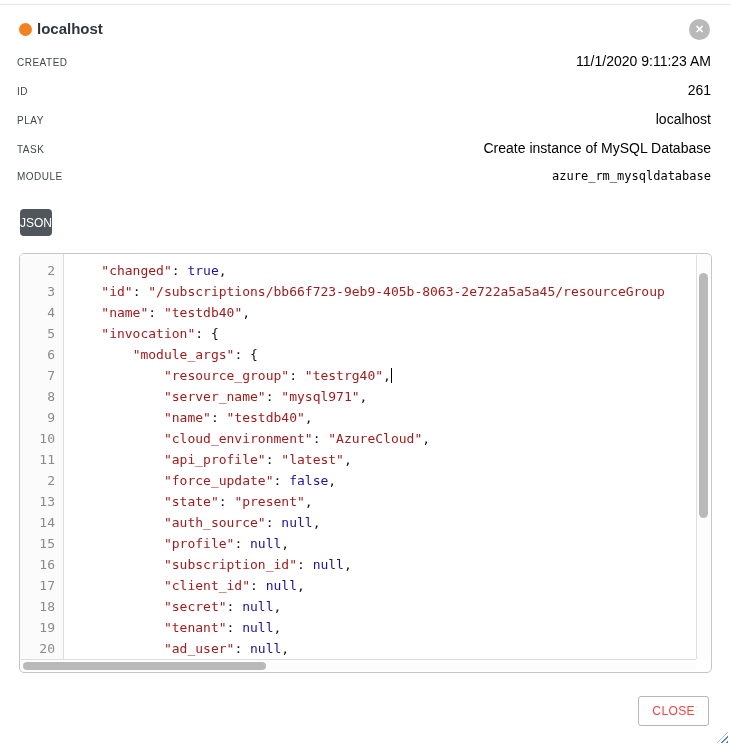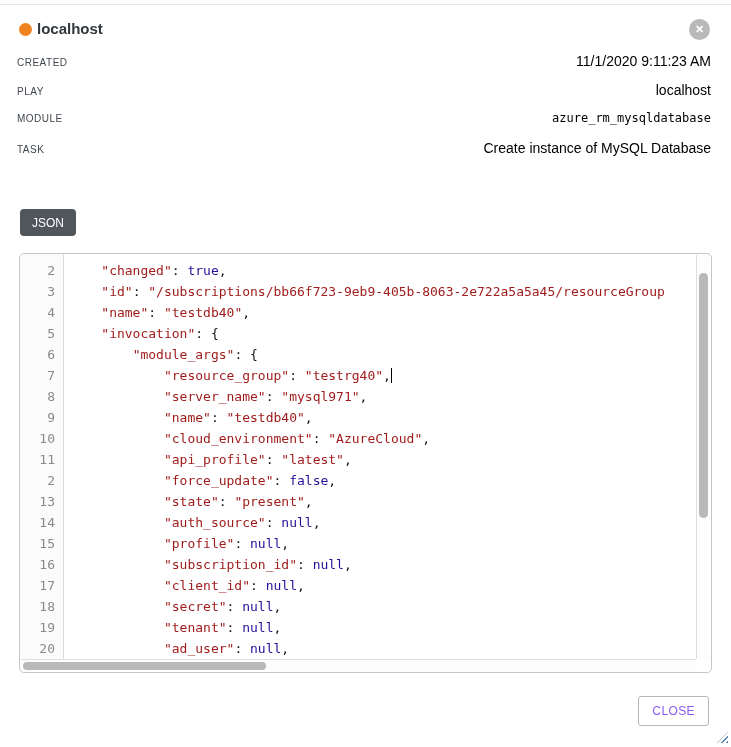--- a/index.html
+++ b/index.html
@@ -42,21 +42,21 @@
     font-size: 10px; color: #40464d; letter-spacing: 0.5px;
   }
   .detail-value { font-size: 14px; color: #000000; }
   .detail-value.mono {
     font-family: "DejaVu Sans Mono", monospace;
     font-size: 12px;
   }
   
   .json-btn {
     position: absolute; left: 20px; top: 209px;
-    height: 27px; padding: 0 12px;
+    height: 27px; padding: 0 0;
     background: #51565c; color: #ffffff;
     border: none; border-radius: 4px;
     font-size: 12px; cursor: pointer;
     font-family: "Liberation Sans", sans-serif;
   }
   
   .code-box {
     position: absolute; left: 19px; top: 253px;
     width: 693px; height: 420px;
     border: 1px solid #c6c6c6; border-radius: 5px;
@@ -108,21 +108,21 @@
   }
   .hscroll .thumb {
     position: absolute; left: 2px; top: 2px;
     width: 243px; height: 8px;
     background: #b9b9b9; border-radius: 4px;
   }
   
   .close-btn {
     position: absolute; right: 22px; top: 696px;
     height: 30px; padding: 0 13px;
-    background: #ffffff; color: #8b5cf6;
+    background: #ffffff; color: #ef4444;
     border: 1px solid #b7b7b7; border-radius: 3px;
     font-size: 12px; letter-spacing: 0.4px; cursor: pointer;
     font-family: "Liberation Sans", sans-serif;
   }
   .resize-grip {
     position: absolute; right: 3px; bottom: 4px;
     width: 11px; height: 11px;
     background: repeating-linear-gradient(135deg, #5b87b5 0 1px, transparent 1px 3.5px);
     clip-path: polygon(100% 0, 100% 100%, 0 100%);
   }
@@ -138,30 +138,34 @@
     <span class="host-title">localhost</span>
     <button class="close-x">✕</button>
   </div>
 
   <div class="details">
     <div class="detail-row">
       <div class="detail-label">CREATED</div>
       <div class="detail-value">11/1/2020 9:11:23 AM</div>
     </div>
     <div class="detail-row">
+      <div class="detail-label">ID</div>
+      <div class="detail-value">261</div>
+    </div>
+    <div class="detail-row">
       <div class="detail-label">PLAY</div>
       <div class="detail-value">localhost</div>
     </div>
     <div class="detail-row">
+      <div class="detail-label">TASK</div>
+      <div class="detail-value">Create instance of MySQL Database</div>
+    </div>
+    <div class="detail-row">
       <div class="detail-label">MODULE</div>
       <div class="detail-value mono">azure_rm_mysqldatabase</div>
-    </div>
-    <div class="detail-row">
-      <div class="detail-label">TASK</div>
-      <div class="detail-value">Create instance of MySQL Database</div>
     </div>
   </div>
 
   <button class="json-btn">JSON</button>
 
   <div class="code-box">
     <div class="code-inner">
       <div class="gutter">
           <div class="ln">2</div>
           <div class="ln">3</div>

